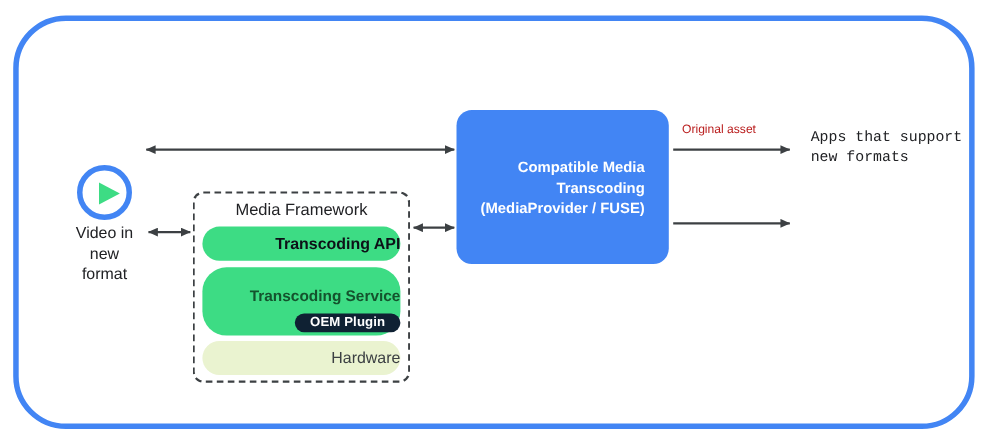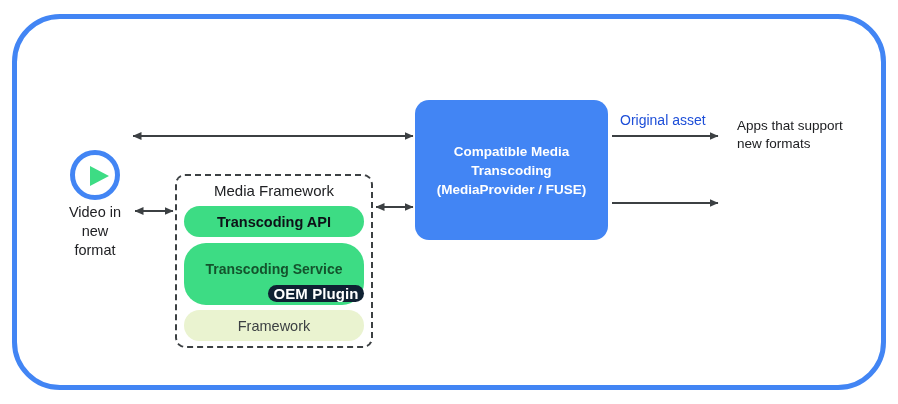--- a/index.html
+++ b/index.html
@@ -88,21 +88,21 @@
     color: #202124;
   }
 
   .layer {
     position: absolute;
     left: 184px;
     box-sizing: border-box;
     border-radius: 22px;
     display: flex;
     align-items: center;
-    justify-content: center;
+    justify-content: flex-end;
     text-align: center;
   }
   .layer-api {
     top: 206px;
     width: 180px;
     height: 31px;
     background: #3ddc84;
     font-weight: bold;
     font-size: 14.5px;
     color: #0d1117;
@@ -131,21 +131,21 @@
   .oem-plugin {
     position: absolute;
     left: 268px;
     top: 285px;
     width: 96px;
     height: 17px;
     border-radius: 11px;
     background: #0f2133;
     color: #ffffff;
     font-weight: bold;
-    font-size: 15px;
+    font-size: 12px;
     display: flex;
     align-items: flex-start;
     justify-content: center;
     letter-spacing: 0.1px;
   }
 
   
   .cmt-box {
     position: absolute;
     left: 415px;
@@ -154,50 +154,51 @@
     height: 140px;
     border-radius: 14px;
     background: #4285f4;
     color: #ffffff;
     font-weight: bold;
     font-size: 13.5px;
     line-height: 19px;
     display: flex;
     align-items: center;
     justify-content: center;
-    text-align: center;
+    text-align: right;
     white-space: pre-line;
   }
 
   
   .arrow-layer {
     position: absolute;
     left: 0;
     top: 0;
     width: 898px;
     height: 404px;
     pointer-events: none;
   }
 
   
   .asset-label {
     position: absolute;
-    font-size: 14px;
-    color: #1d4ed8;
+    font-size: 11px;
+    color: #b91c1c;
     white-space: nowrap;
   }
   .asset-original { left: 620px; top: 112px; }
   .asset-transcoded { left: 620px; top: 215px; }
 
   .apps-label {
     position: absolute;
     font-size: 13.5px;
     line-height: 18px;
     color: #202124;
     white-space: pre-line;
+    font-family: Liberation Mono, monospace;
   }
   .apps-support { left: 737px; top: 117px; }
   .apps-nosupport { left: 737px; top: 192px; }
 </style>
 </head>
 <body>
 
 <div id="canvas">
 
   <div class="outer-frame"></div>
@@ -218,21 +219,21 @@
 
   <div class="layer layer-service">
     <span class="svc-label">Transcoding Service</span>
   </div>
 
   <div class="oem-plugin">
     <span>OEM Plugin</span>
   </div>
 
   <div class="layer layer-hardware">
-    <span>Framework</span>
+    <span>Hardware</span>
   </div>
 
   <div class="cmt-box">
     <span>Compatible Media
 Transcoding
 (MediaProvider / FUSE)</span>
   </div>
 
   <svg class="arrow-layer" viewBox="0 0 898 404" xmlns="http://www.w3.org/2000/svg">
     <defs>

